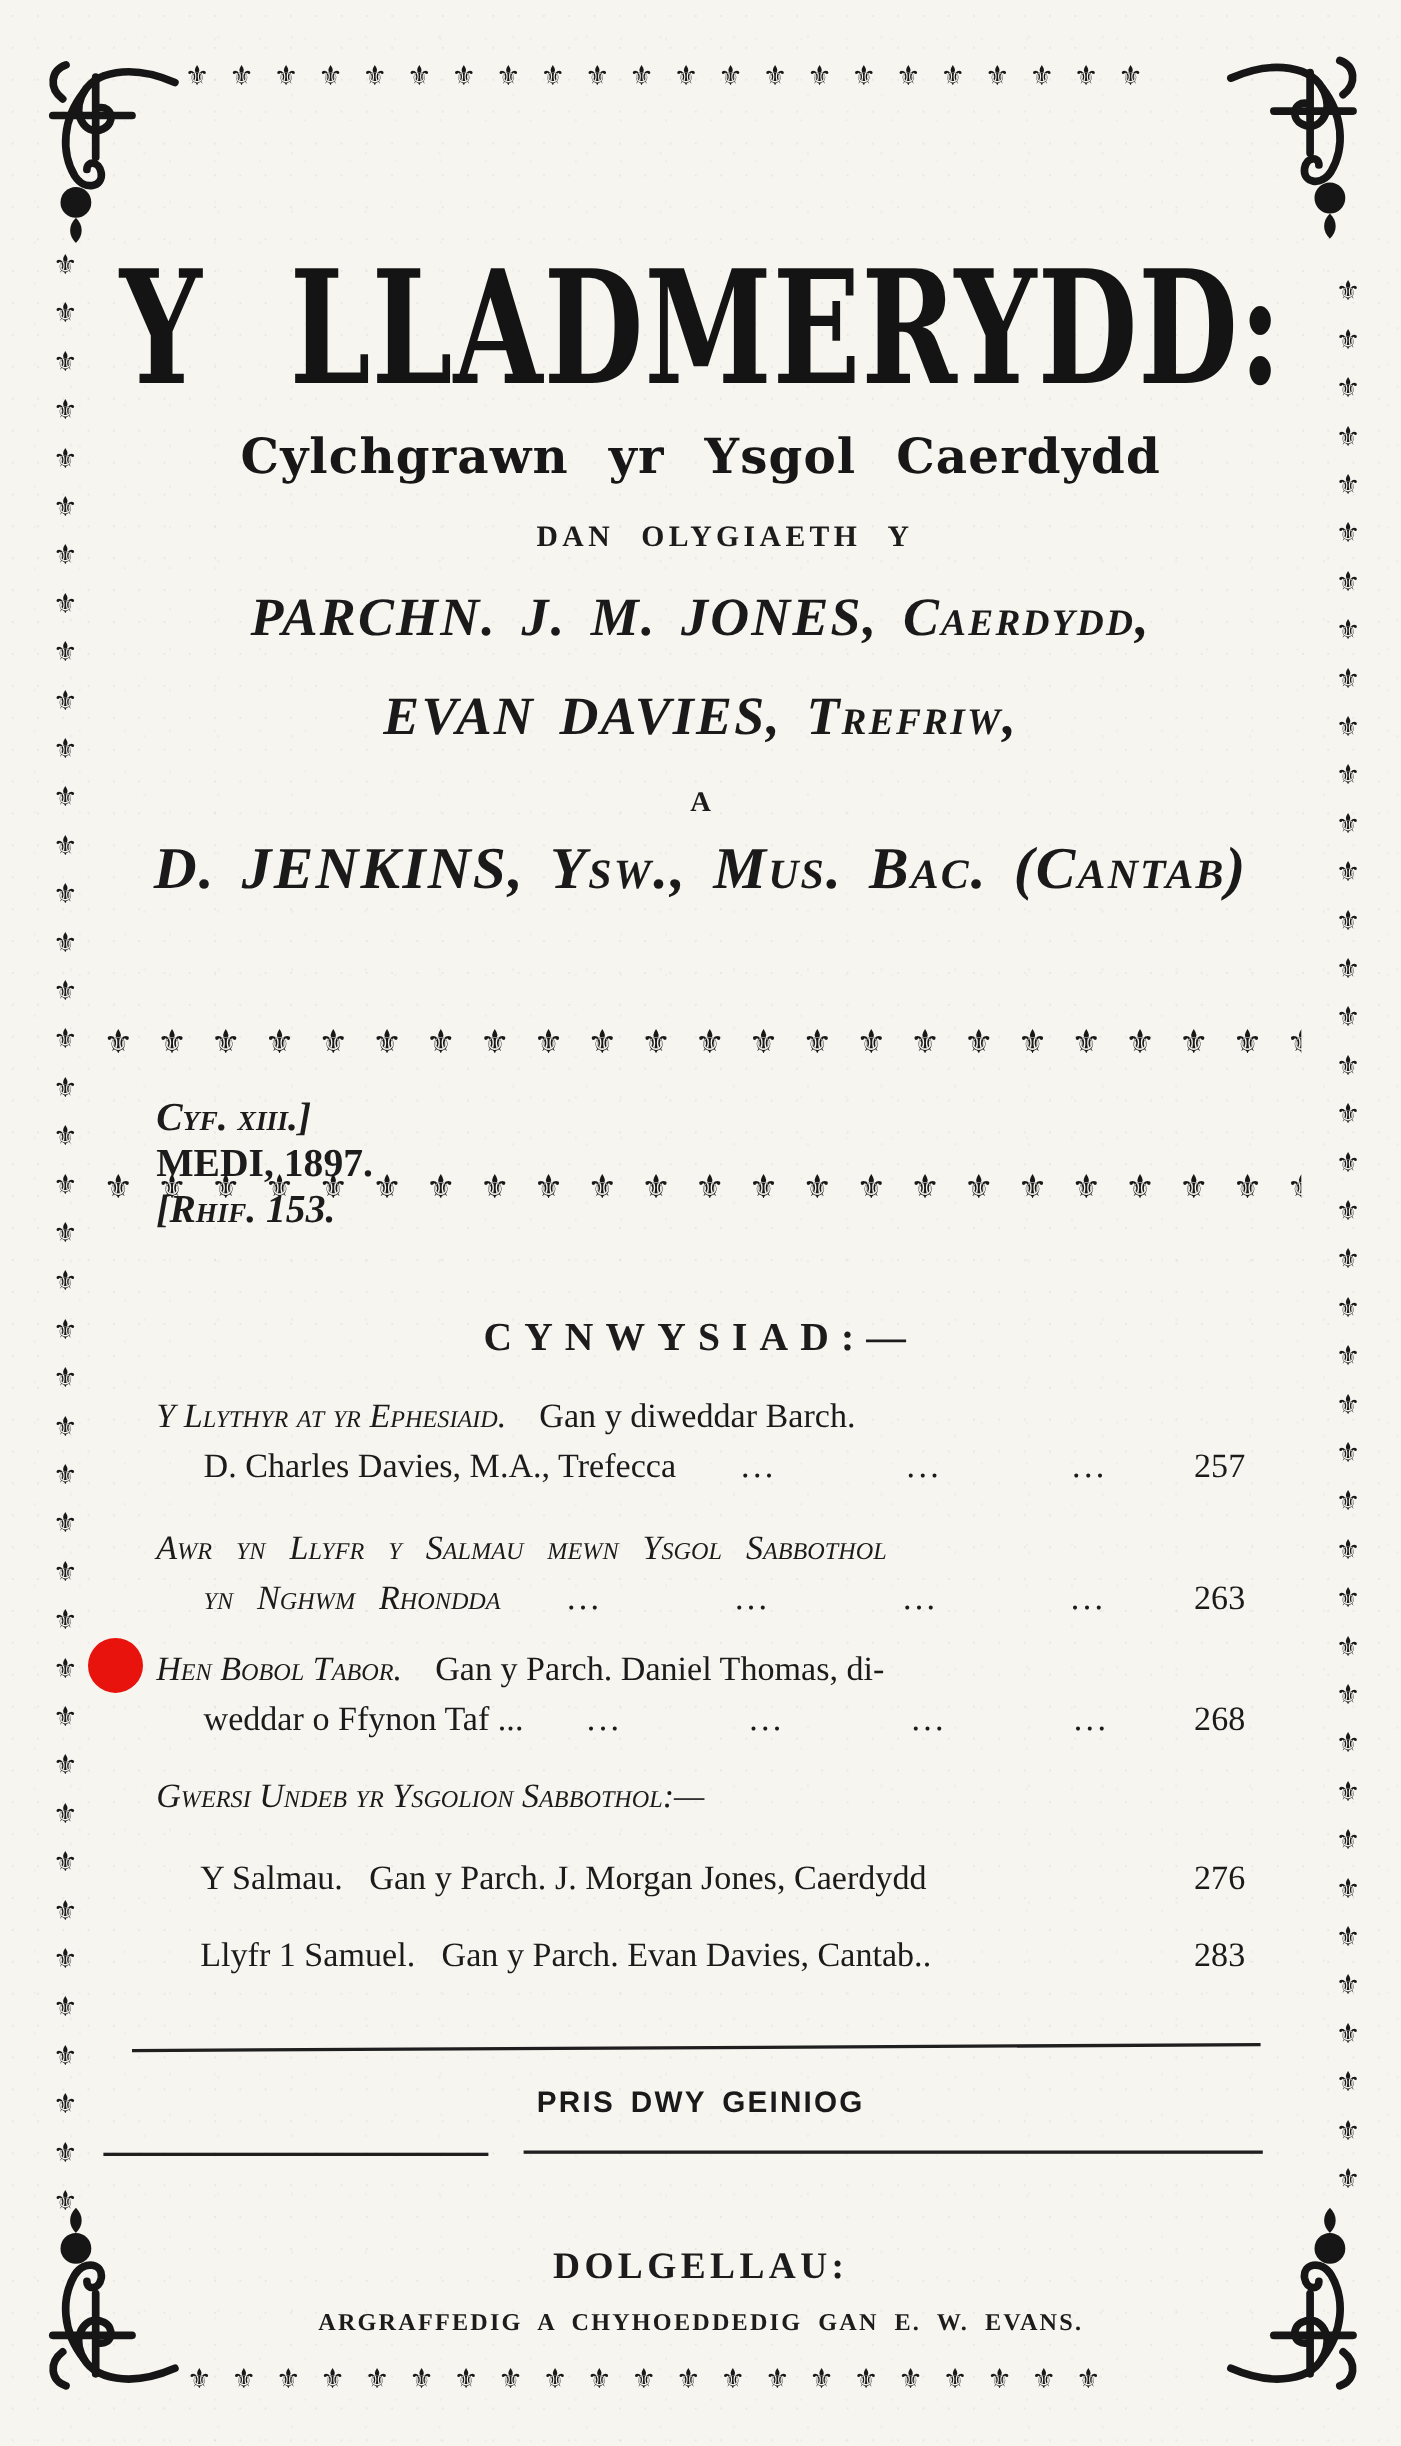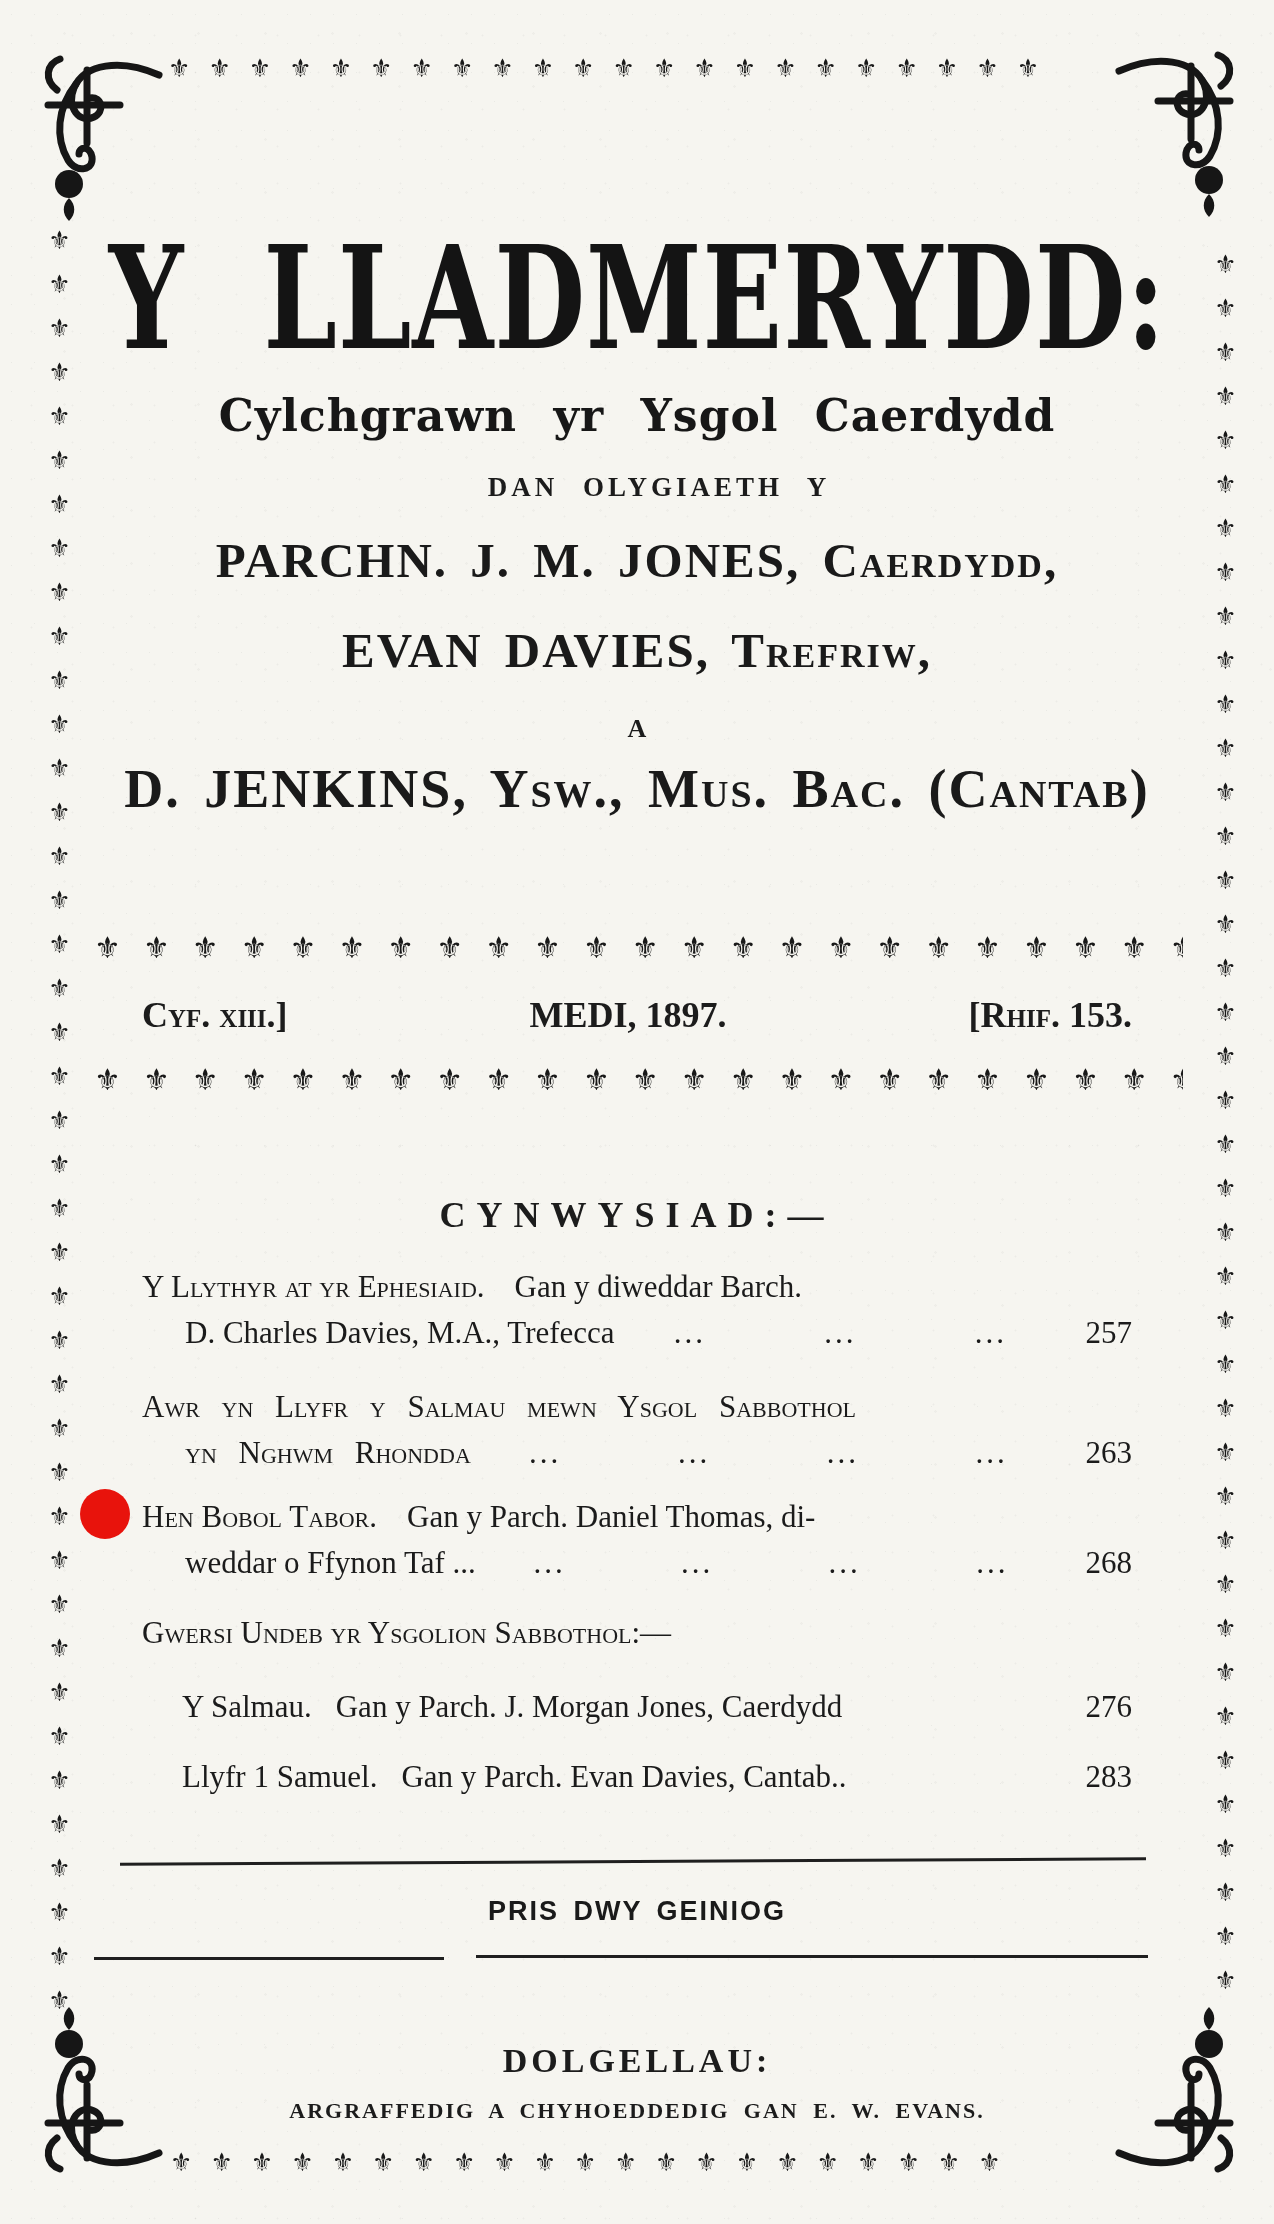--- a/index.html
+++ b/index.html
@@ -13,21 +13,21 @@
       radial-gradient(circle, rgba(20,20,20,0.04) 0.8px, transparent 1.2px),
       radial-gradient(circle, rgba(20,20,20,0.03) 1px, transparent 1.5px);
     background-size:23px 29px, 41px 37px, 67px 53px;
     background-position:0 0, 11px 17px, 31px 7px;
     font-family:"Liberation Serif", serif;
     color:#1c1c1c;
     overflow:hidden;
   }
   .abs{position:absolute;}
   .center{left:0;right:0;text-align:center;}
-  .sc{font-variant:small-caps;}
+  .sc{font-variant:small-caps;font-style:italic;}
 
   
   .chain{font-family:"DejaVu Sans", sans-serif;color:#181818;white-space:nowrap;overflow:hidden;}
   .chain-h{font-size:25px;letter-spacing:18px;line-height:34px;}
   .chain-top{top:52px;left:168px;width:945px;}
   .chain-bottom{top:2146px;left:170px;width:912px;}
   .chain-v{writing-mode:vertical-rl;text-orientation:upright;font-size:25px;letter-spacing:15px;line-height:34px;}
   .chain-left{left:42px;top:226px;height:1795px;}
   .chain-right{left:1208px;top:250px;height:1760px;}
   .corner{width:136px;height:176px;}
@@ -48,21 +48,21 @@
   .ed2{top:622px;font-size:49px;letter-spacing:2px;word-spacing:8px;}
   .and{top:714px;font-size:26px;font-weight:700;}
   .ed3{top:758px;font-size:54px;letter-spacing:2px;word-spacing:8px;}
 
   
   .fleur-row{font-family:"DejaVu Sans", sans-serif;font-size:30px;letter-spacing:22px;
              color:#181818;left:94px;width:1089px;text-align:center;white-space:nowrap;overflow:hidden;}
   .row1{top:930px;}
   .row2{top:1062px;}
   .issue-line{top:994px;left:142px;width:990px;display:flex;justify-content:space-between;
-              align-items:baseline;font-size:36px;font-weight:700;}
+              align-items:baseline;font-size:36px;font-weight:700;flex-direction:column;}
 
   
   .toc-heading{top:1194px;font-size:36px;font-weight:700;letter-spacing:11px;}
   .toc{top:1264px;left:142px;width:990px;font-size:31px;line-height:46px;color:#1b1b1b;}
   .toc-line{display:flex;align-items:baseline;}
   .toc .g{display:inline-block;width:30px;flex:none;}
   .toc .cont{padding-left:43px;}
   .toc .dg{flex:1;text-align:center;letter-spacing:3px;}
   .toc .pg{margin-left:6px;min-width:60px;text-align:right;flex:none;}
   .toc .wide{word-spacing:14px;}

